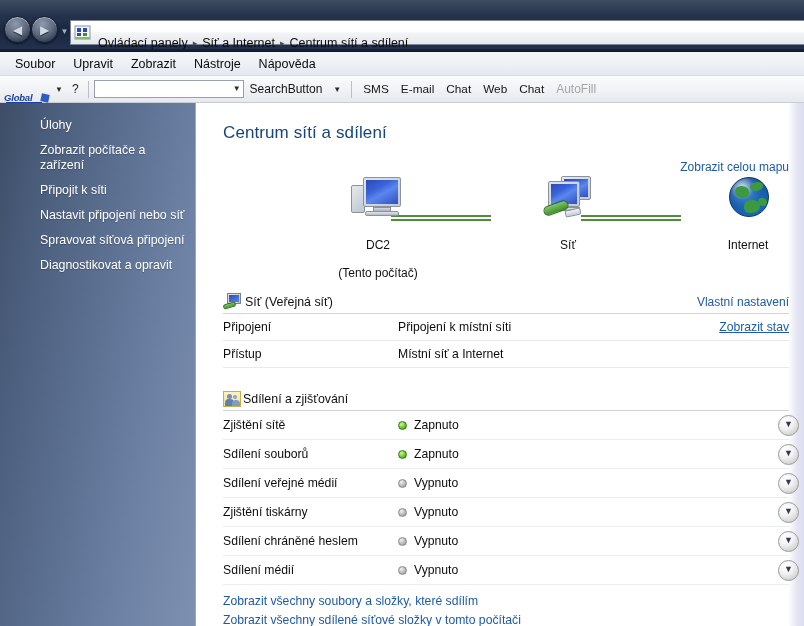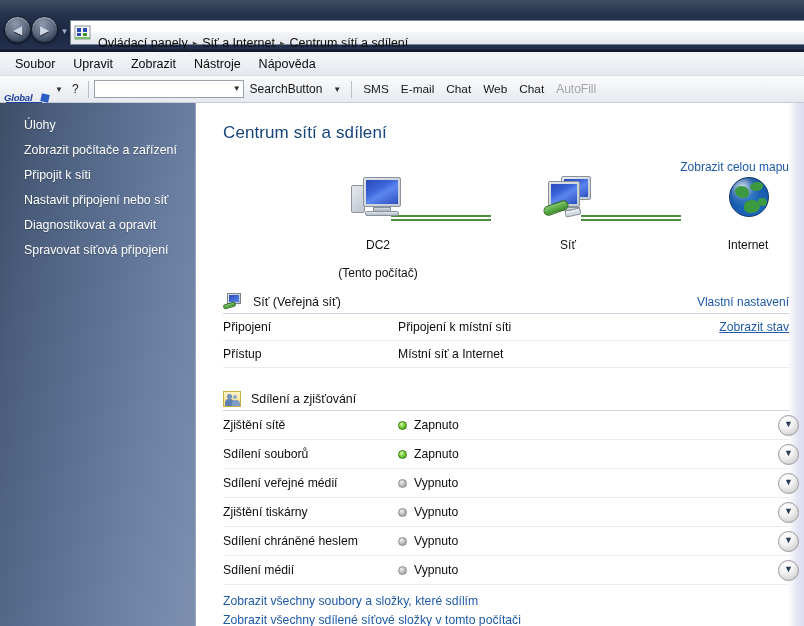--- a/index.html
+++ b/index.html
@@ -231,21 +231,21 @@
     padding-top: 10px;
   }
   .sidebar-edge {
     position: absolute;
     left: 0; top: 103px; width: 5px; height: 523px;
     background: linear-gradient(90deg, #1e2a3d 0%, #33415a 100%);
   }
   .side-item {
     font-size: 12.4px;
     color: #ffffff;
-    padding: 5px 10px 5px 24px;
+    padding: 5px 10px 5px 40px;
     cursor: default;
     text-shadow: 0 1px 1px rgba(0,0,0,0.25);
     line-height: 15px;
   }
 
   
   .content {
     position: absolute;
     left: 197px; top: 103px;
     width: 607px; height: 523px;
@@ -451,21 +451,21 @@
   .sec-header {
     display: flex;
     align-items: center;
     height: 22px;
     border-bottom: 1px solid #cfd4e0;
     position: relative;
   }
   .sec-header .sec-title {
     font-size: 12.4px;
     color: #101010;
-    margin-left: 10px;
+    margin-left: 2px;
   }
   .sec-header .sec-action {
     position: absolute;
     right: 0;
     font-size: 12px;
     color: #1e5aa8;
     cursor: pointer;
   }
 
   .pcnet-icon {
@@ -666,22 +666,22 @@
     <div class="tb-link">Chat</div>
     <div class="tb-text dim">AutoFill</div>
   </div>
 
   <div class="sidebar-edge"></div>
   <div class="sidebar">
     <div class="side-item">Úlohy</div>
     <div class="side-item">Zobrazit počítače a zařízení</div>
     <div class="side-item">Připojit k síti</div>
     <div class="side-item">Nastavit připojení nebo síť</div>
+    <div class="side-item">Spravovat síťová připojení</div>
     <div class="side-item">Diagnostikovat a opravit</div>
-    <div class="side-item">Spravovat síťová připojení</div>
   </div>
 
   <div class="content">
     <div class="content-right-shade"></div>
 
     <div class="page-title">Centrum sítí a sdílení</div>
     <div class="viewmap-link">Zobrazit celou mapu</div>
 
     <div class="netmap">
       <div class="link-line l1"></div>

